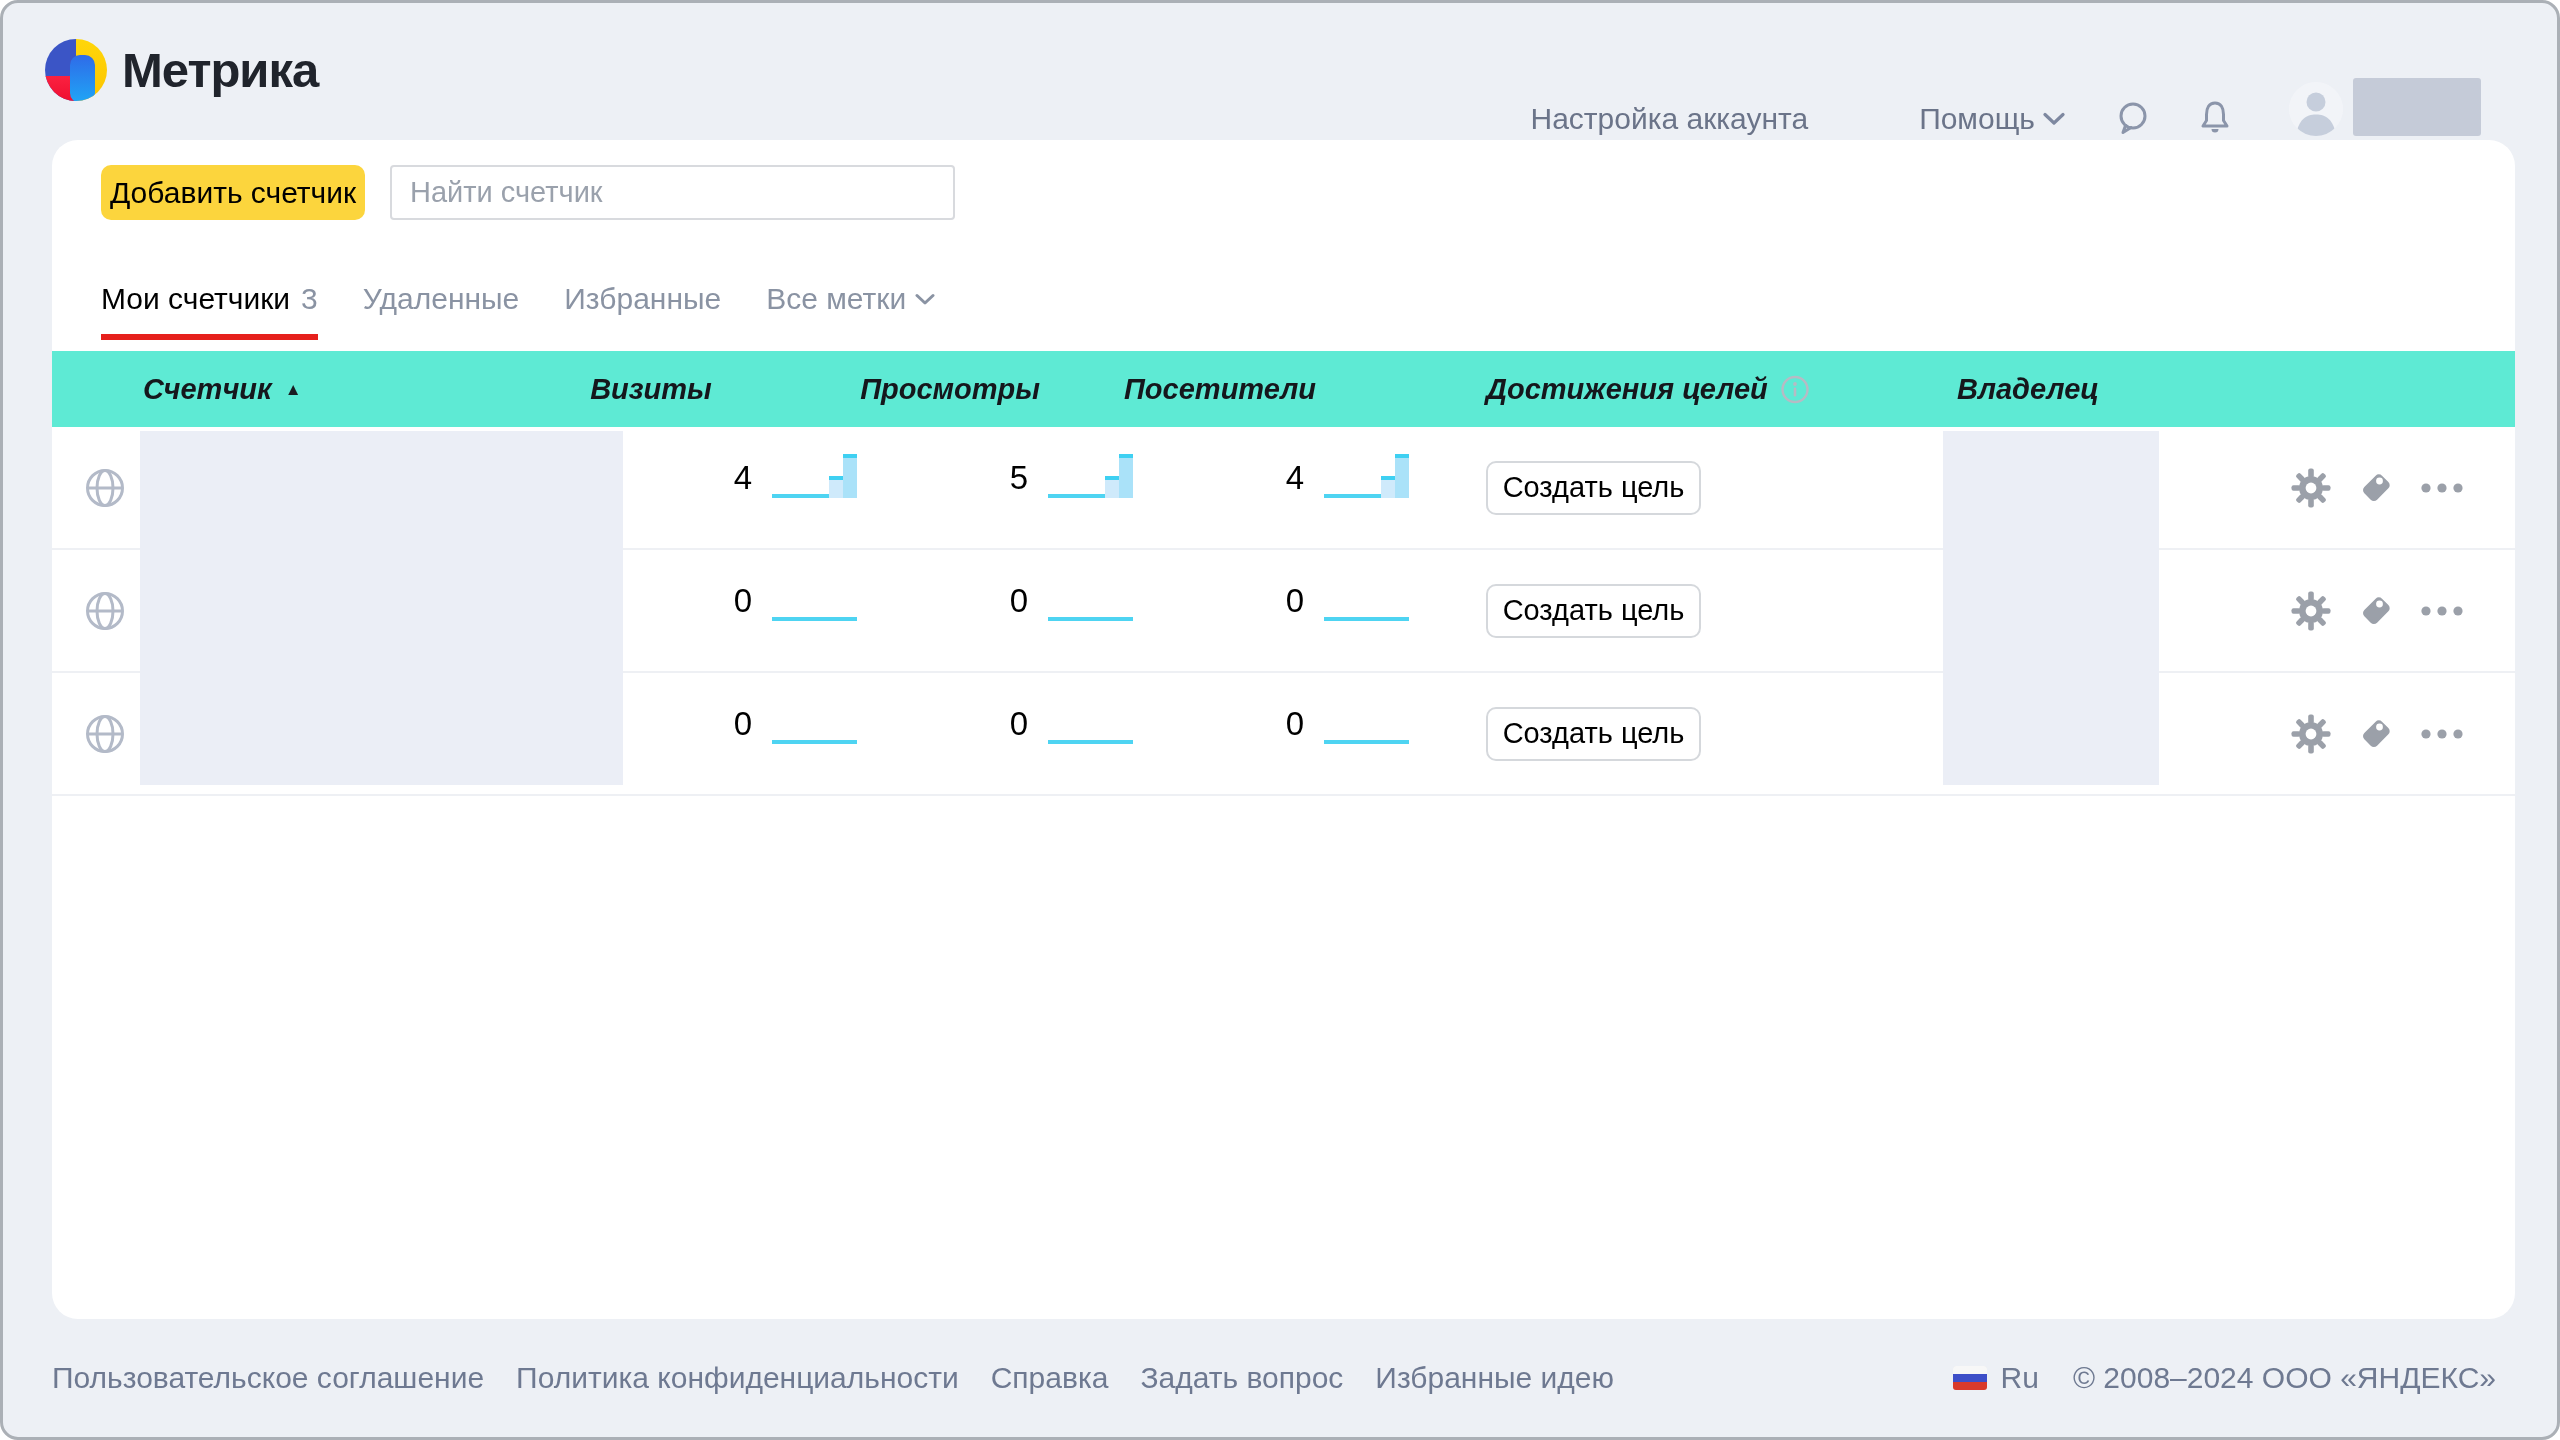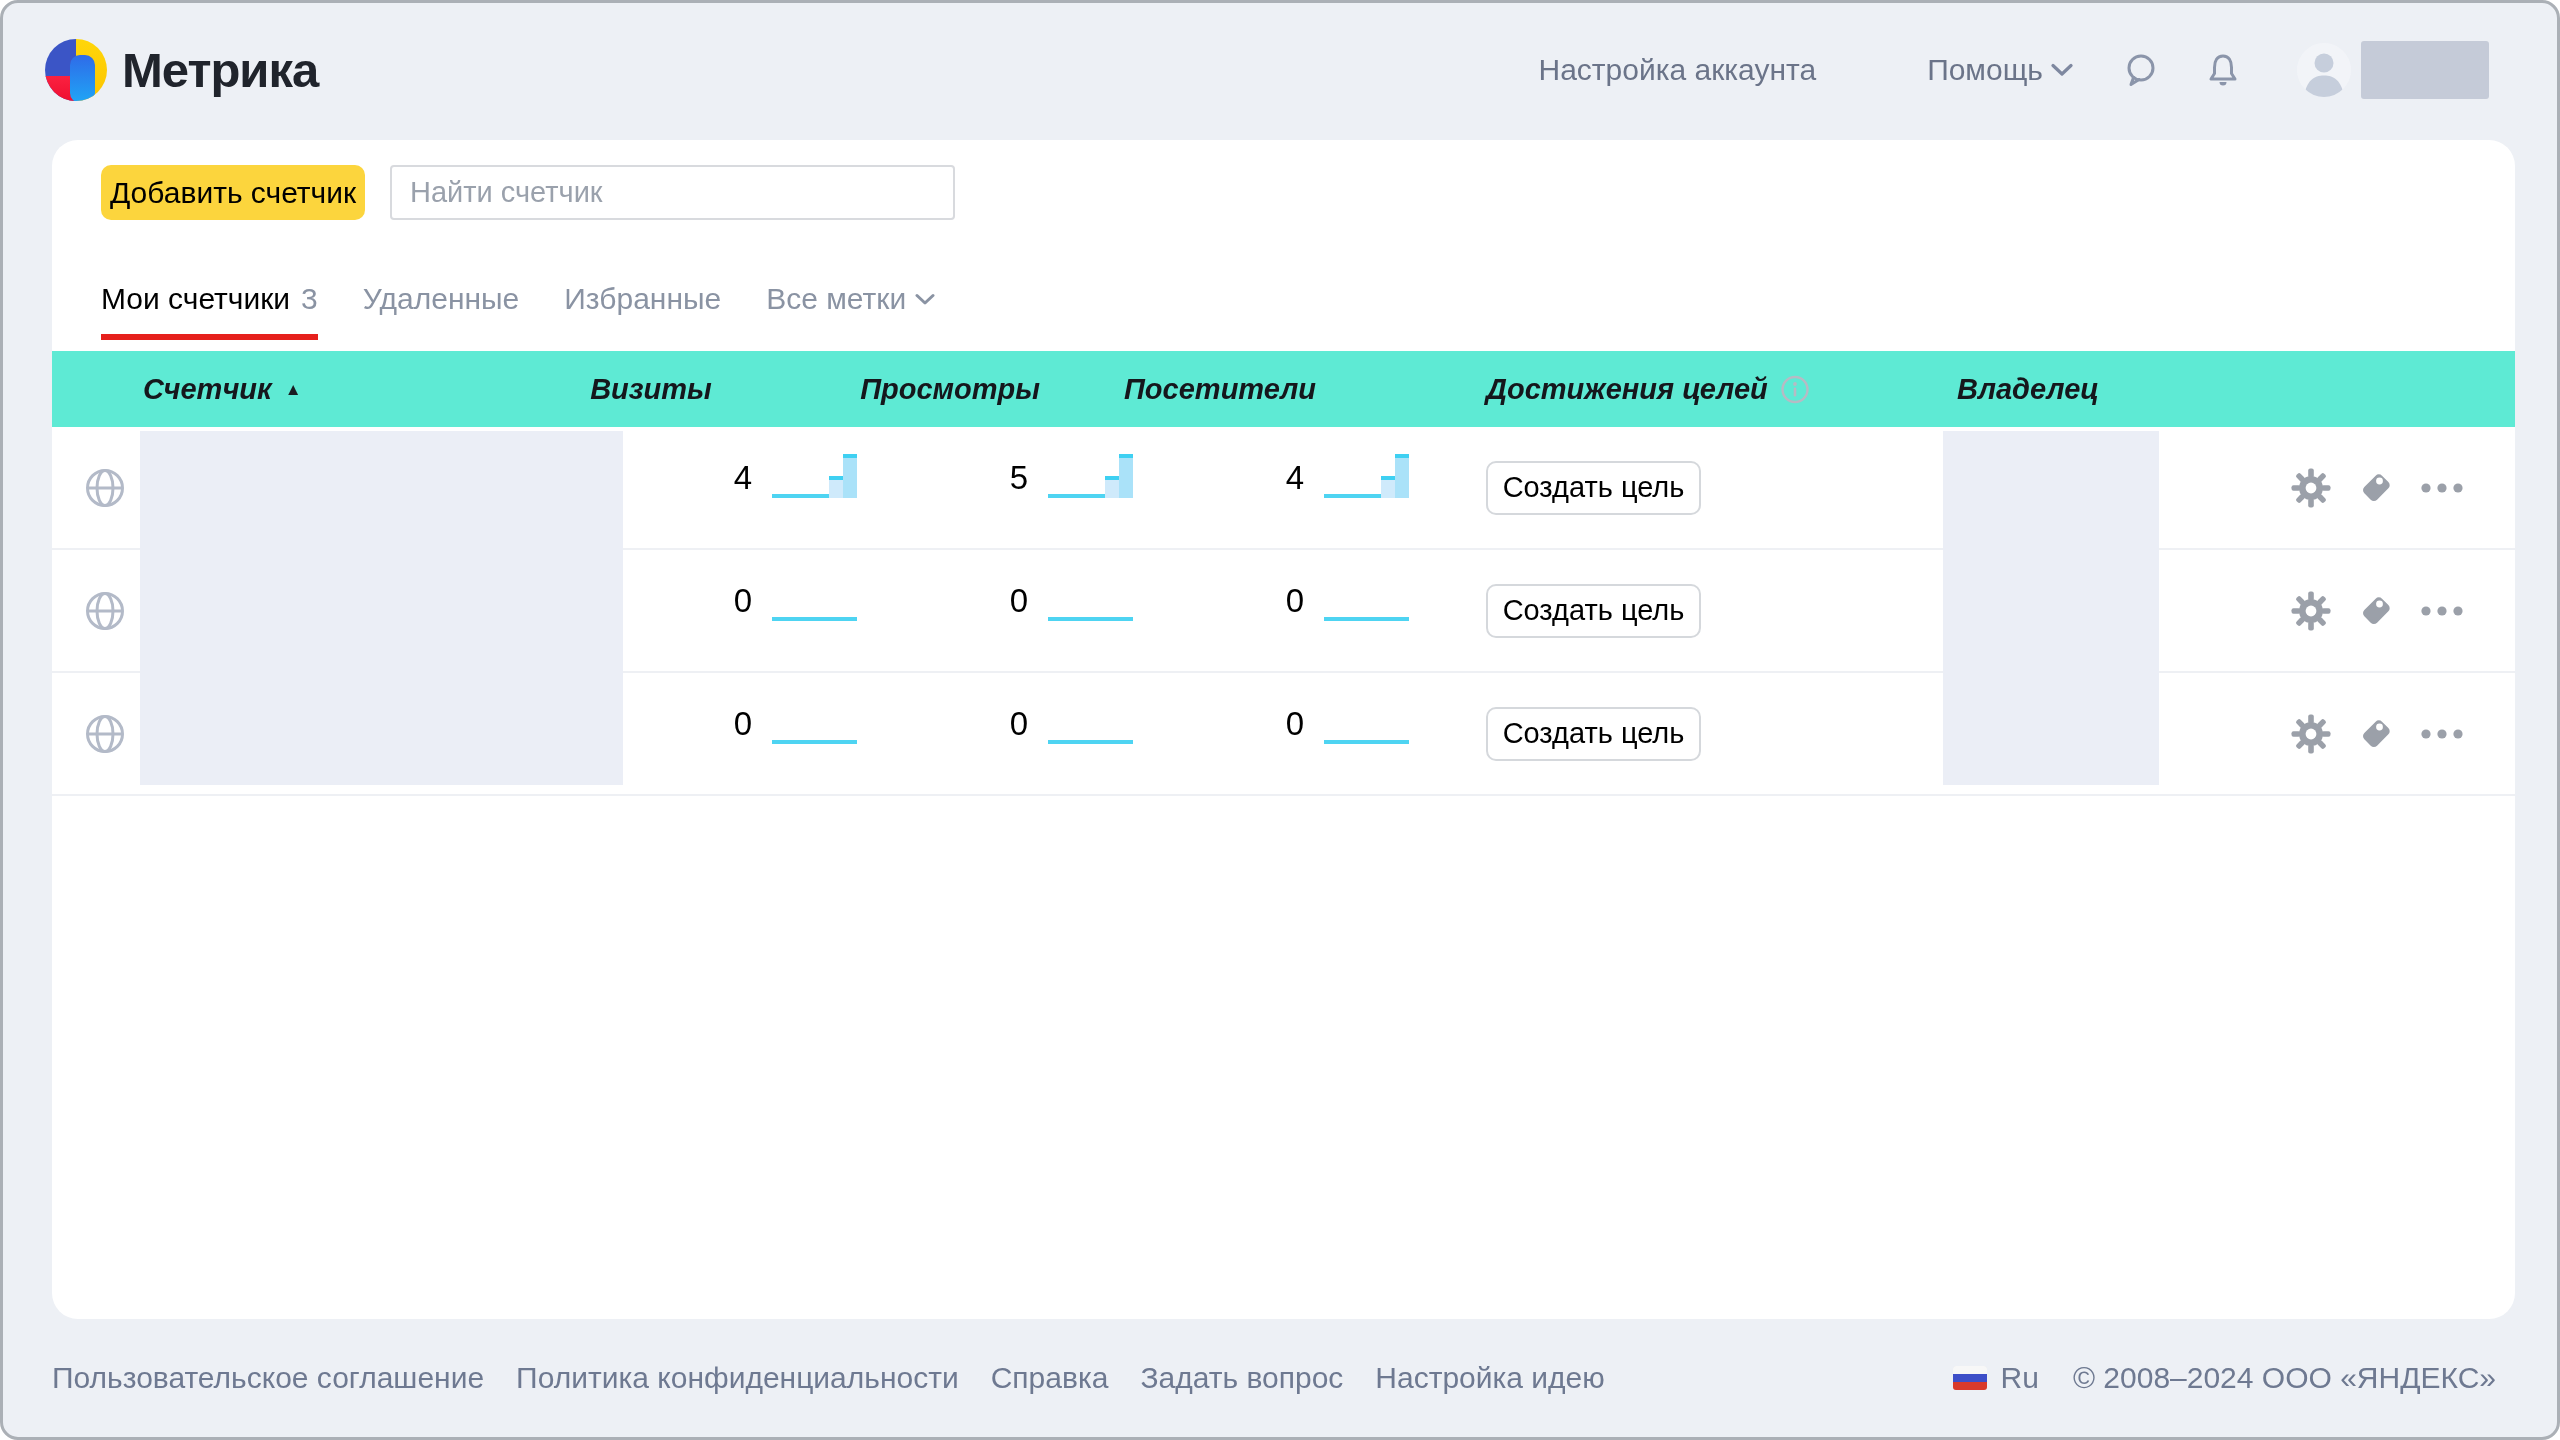--- a/index.html
+++ b/index.html
@@ -9,21 +9,21 @@
 
   
   .topbar{position:absolute;left:0;top:0;right:0;height:137px;}
   .brand{position:absolute;left:42px;top:36px;display:flex;align-items:center;gap:15px;}
   .logo{width:62px;height:62px;border-radius:50%;position:relative;overflow:hidden;flex:none;}
   .logo .half-blue{position:absolute;left:0;top:0;width:52%;height:100%;background:#3b55c6;}
   .logo .quarter-red{position:absolute;left:0;top:59%;width:46%;height:41%;background:linear-gradient(180deg,#fb2140,#ef0f31);}
   .logo .half-yellow{position:absolute;left:50%;top:0;width:50%;height:100%;background:linear-gradient(180deg,#ffd60a,#fcc400);}
   .logo .bar{position:absolute;left:41%;top:26%;width:39%;height:78%;border-radius:10px;background:linear-gradient(180deg,#2f6be8,#1fa6f6);}
   .brand-name{font-size:49px;font-weight:700;letter-spacing:-1px;color:#20242c;}
-  .topnav{position:absolute;right:68px;top:0;height:133px;display:flex;align-items:center;font-size:30px;color:#6b7489;}
+  .topnav{position:absolute;right:76px;top:0;height:133px;display:flex;align-items:flex-end;font-size:30px;color:#6b7489;}
   .nav-help{display:flex;align-items:center;gap:8px;margin-left:111px;cursor:pointer;}
   .nav-chat{margin-left:50px;display:flex;}
   .nav-bell{margin-left:46px;display:flex;}
   .avatar{margin-left:56px;width:54px;height:54px;border-radius:50%;overflow:hidden;background:#f2f4f8;flex:none;}
   .redacted-name{margin-left:10px;width:128px;height:58px;background:#c5cbd8;border-radius:3px;flex:none;}
 
   
   .card{position:absolute;left:49px;top:137px;width:2463px;height:1179px;background:#fff;border-radius:26px;}
   .toolbar{position:absolute;left:49px;top:25px;display:flex;gap:25px;align-items:center;}
   .add-btn{width:264px;height:55px;background:#fcd53d;border:none;border-radius:10px;font-size:30px;color:#000;
@@ -414,21 +414,21 @@
       <div class="blur blur-owner"></div>
     </div>
   </div>
 
   <div class="footer">
     <div class="f-links">
       <span class="f-link">Пользовательское соглашение</span>
       <span class="f-link">Политика конфиденциальности</span>
       <span class="f-link">Справка</span>
       <span class="f-link">Задать вопрос</span>
-      <span class="f-link">Настройка идею</span>
+      <span class="f-link">Избранные идею</span>
     </div>
     <div class="f-right">
       <span class="flag">
           <i class="w"></i>
           <i class="b"></i>
           <i class="r"></i>
         </span>
       <span class="f-lang">Ru</span>
       <span class="f-copy">© 2008–2024 ООО «ЯНДЕКС»</span>
     </div>

